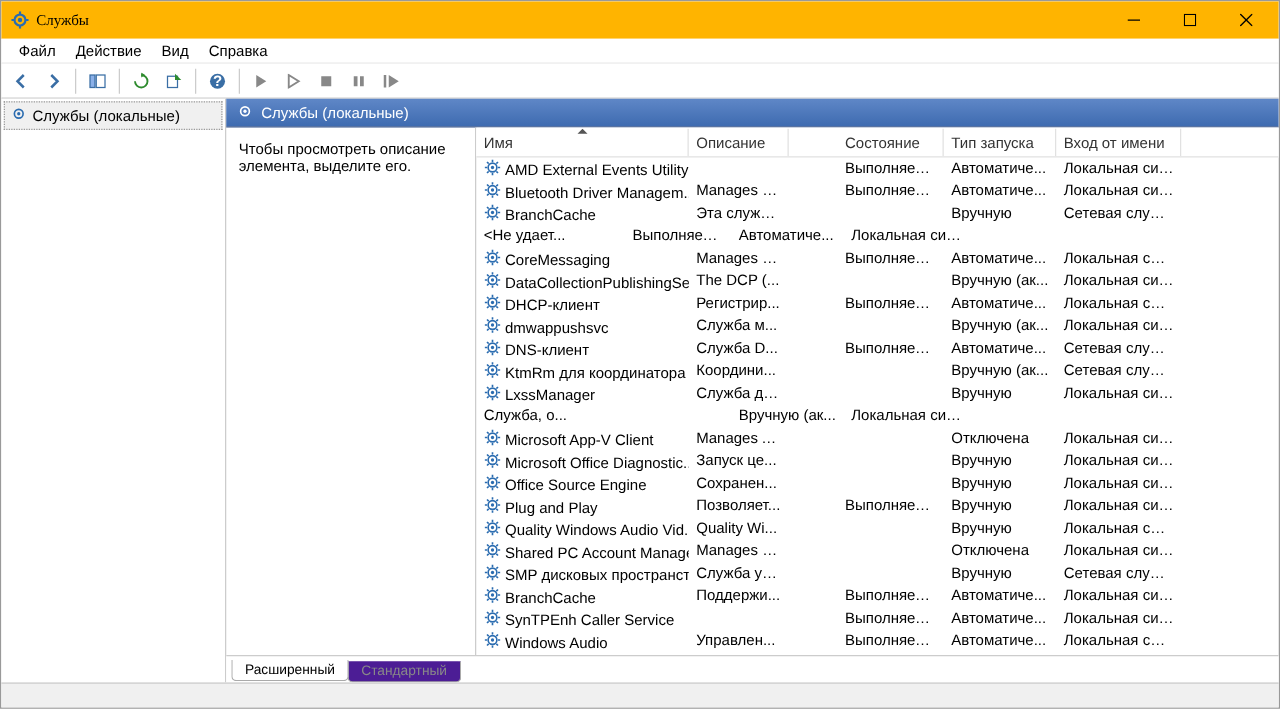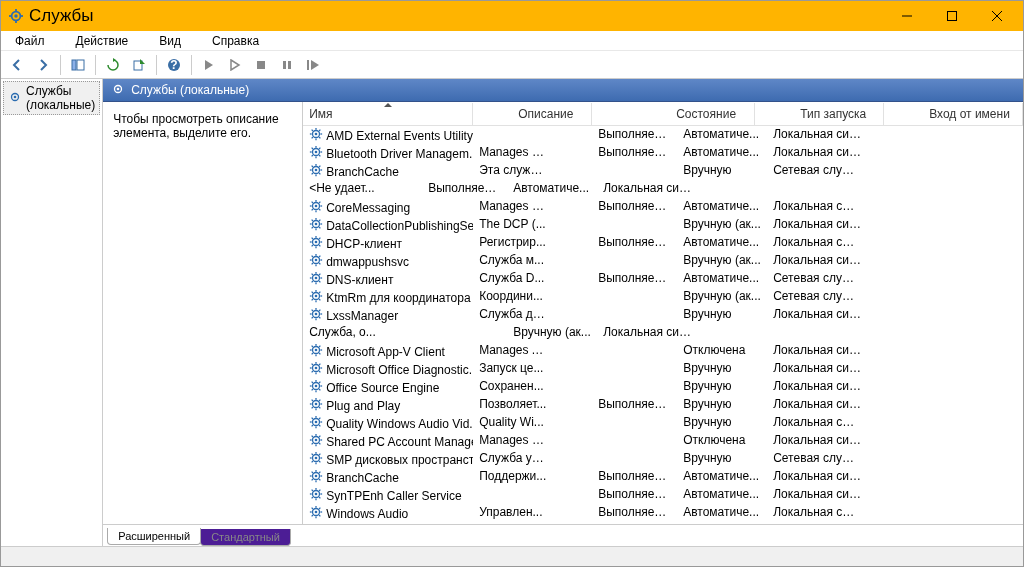--- a/index.html
+++ b/index.html
@@ -1,35 +1,35 @@
 <!DOCTYPE html>
 <html><head>
 <meta charset="utf-8">
 <style>
 * { box-sizing: border-box; margin: 0; padding: 0; font-family: "Segoe UI", Tahoma, sans-serif; font-size: 12px; }
 body { background: #fff; width: 1024px; height: 567px; overflow: hidden; display: flex; flex-direction: column; border: 1px solid #999; }
 .titlebar { background: #ffb400; height: 30px; display: flex; align-items: center; padding: 0 4px 0 8px; }
 .titlebar .icon { display: inline-flex; margin-right: 6px; }
-.titlebar .title { flex: 1; font-size: 17px; color: #000; }
+.titlebar .title { flex: 1; font-size: 12px; color: #000; font-family: Liberation Serif, serif; }
 .winbtns { display: flex; }
 .winbtn { width: 45px; height: 30px; display: flex; align-items: center; justify-content: center; cursor: pointer; }
-.menubar { height: 20px; display: flex; align-items: center; padding: 0 6px; gap: 15px; background: #fff; border-bottom: 1px solid #e8e8e8;}
+.menubar { height: 20px; display: flex; align-items: center; padding: 0 6px; gap: 0; background: #fff; border-bottom: 1px solid #e8e8e8;}
 .menuitem { padding: 2px 8px; cursor: default; }
 .toolbar { height: 28px; display: flex; align-items: center; padding: 0 4px; gap: 2px; border-bottom: 1px solid #ccc; background: #fff; }
 .tbtn { width: 24px; height: 24px; display: flex; align-items: center; justify-content: center; cursor: pointer; border: 1px solid transparent; }
 .tsep { width: 1px; height: 20px; background: #ccc; margin: 0 3px; }
 .content { flex: 1; display: flex; border-top: 0; min-height: 0; }
 .leftpane { width: 180px; border-right: 1px solid #ccc; background: #fff; padding: 2px; }
 .treeitem { display: flex; align-items: center; padding: 2px 4px; gap: 4px; cursor: default; background: #f0f0f0; border: 1px dotted #999; }
 .rightpane { flex: 1; display: flex; flex-direction: column; min-height: 0; }
 .rightheader { background: linear-gradient(#5f87c7, #3e6bb0); color: #fff; height: 23px; display: flex; align-items: center; padding: 0 8px; gap: 6px; border-bottom: 1px solid #33528a;}
 .detailsarea { flex: 1; display: flex; min-height: 0; }
 .descpane { width: 200px; padding: 10px 10px; border-right: 1px solid #ccc; font-size: 12px; }
 .listpane { flex: 1; display: flex; flex-direction: column; min-height: 0; position: relative; }
-.colheaders { display: flex; background: #fff; border-bottom: 1px solid #e1e1e1; height: 24px; align-items: center; gap: 39px; }
+.colheaders { display: flex; background: #fff; border-bottom: 1px solid #e1e1e1; height: 24px; align-items: center; }
 .colhead { padding: 4px 6px; border-right: 1px solid #e1e1e1; cursor: default; overflow: hidden; white-space: nowrap; position: relative; color: #333; }
 .colhead.sorted::after { content: ""; position: absolute; left: 50%; top: 0; transform: translateX(-50%); width: 0; height: 0; border-left: 4px solid transparent; border-right: 4px solid transparent; border-bottom: 4px solid #555; }
 .rows { flex: 1; overflow-y: scroll; }
 .row { display: flex; height: 18px; align-items: flex-start; cursor: default; }
 .cell { padding: 1px 6px; overflow: hidden; white-space: nowrap; text-overflow: ellipsis; color: #000; }
 .cell.namecell { display: flex; align-items: center; gap: 3px; }
 .c-name { width: 170px; }
 .c-desc { width: 80px; }
 .c-state { width: 85px; margin-left: 39px; }
 .c-start { width: 90px; }

